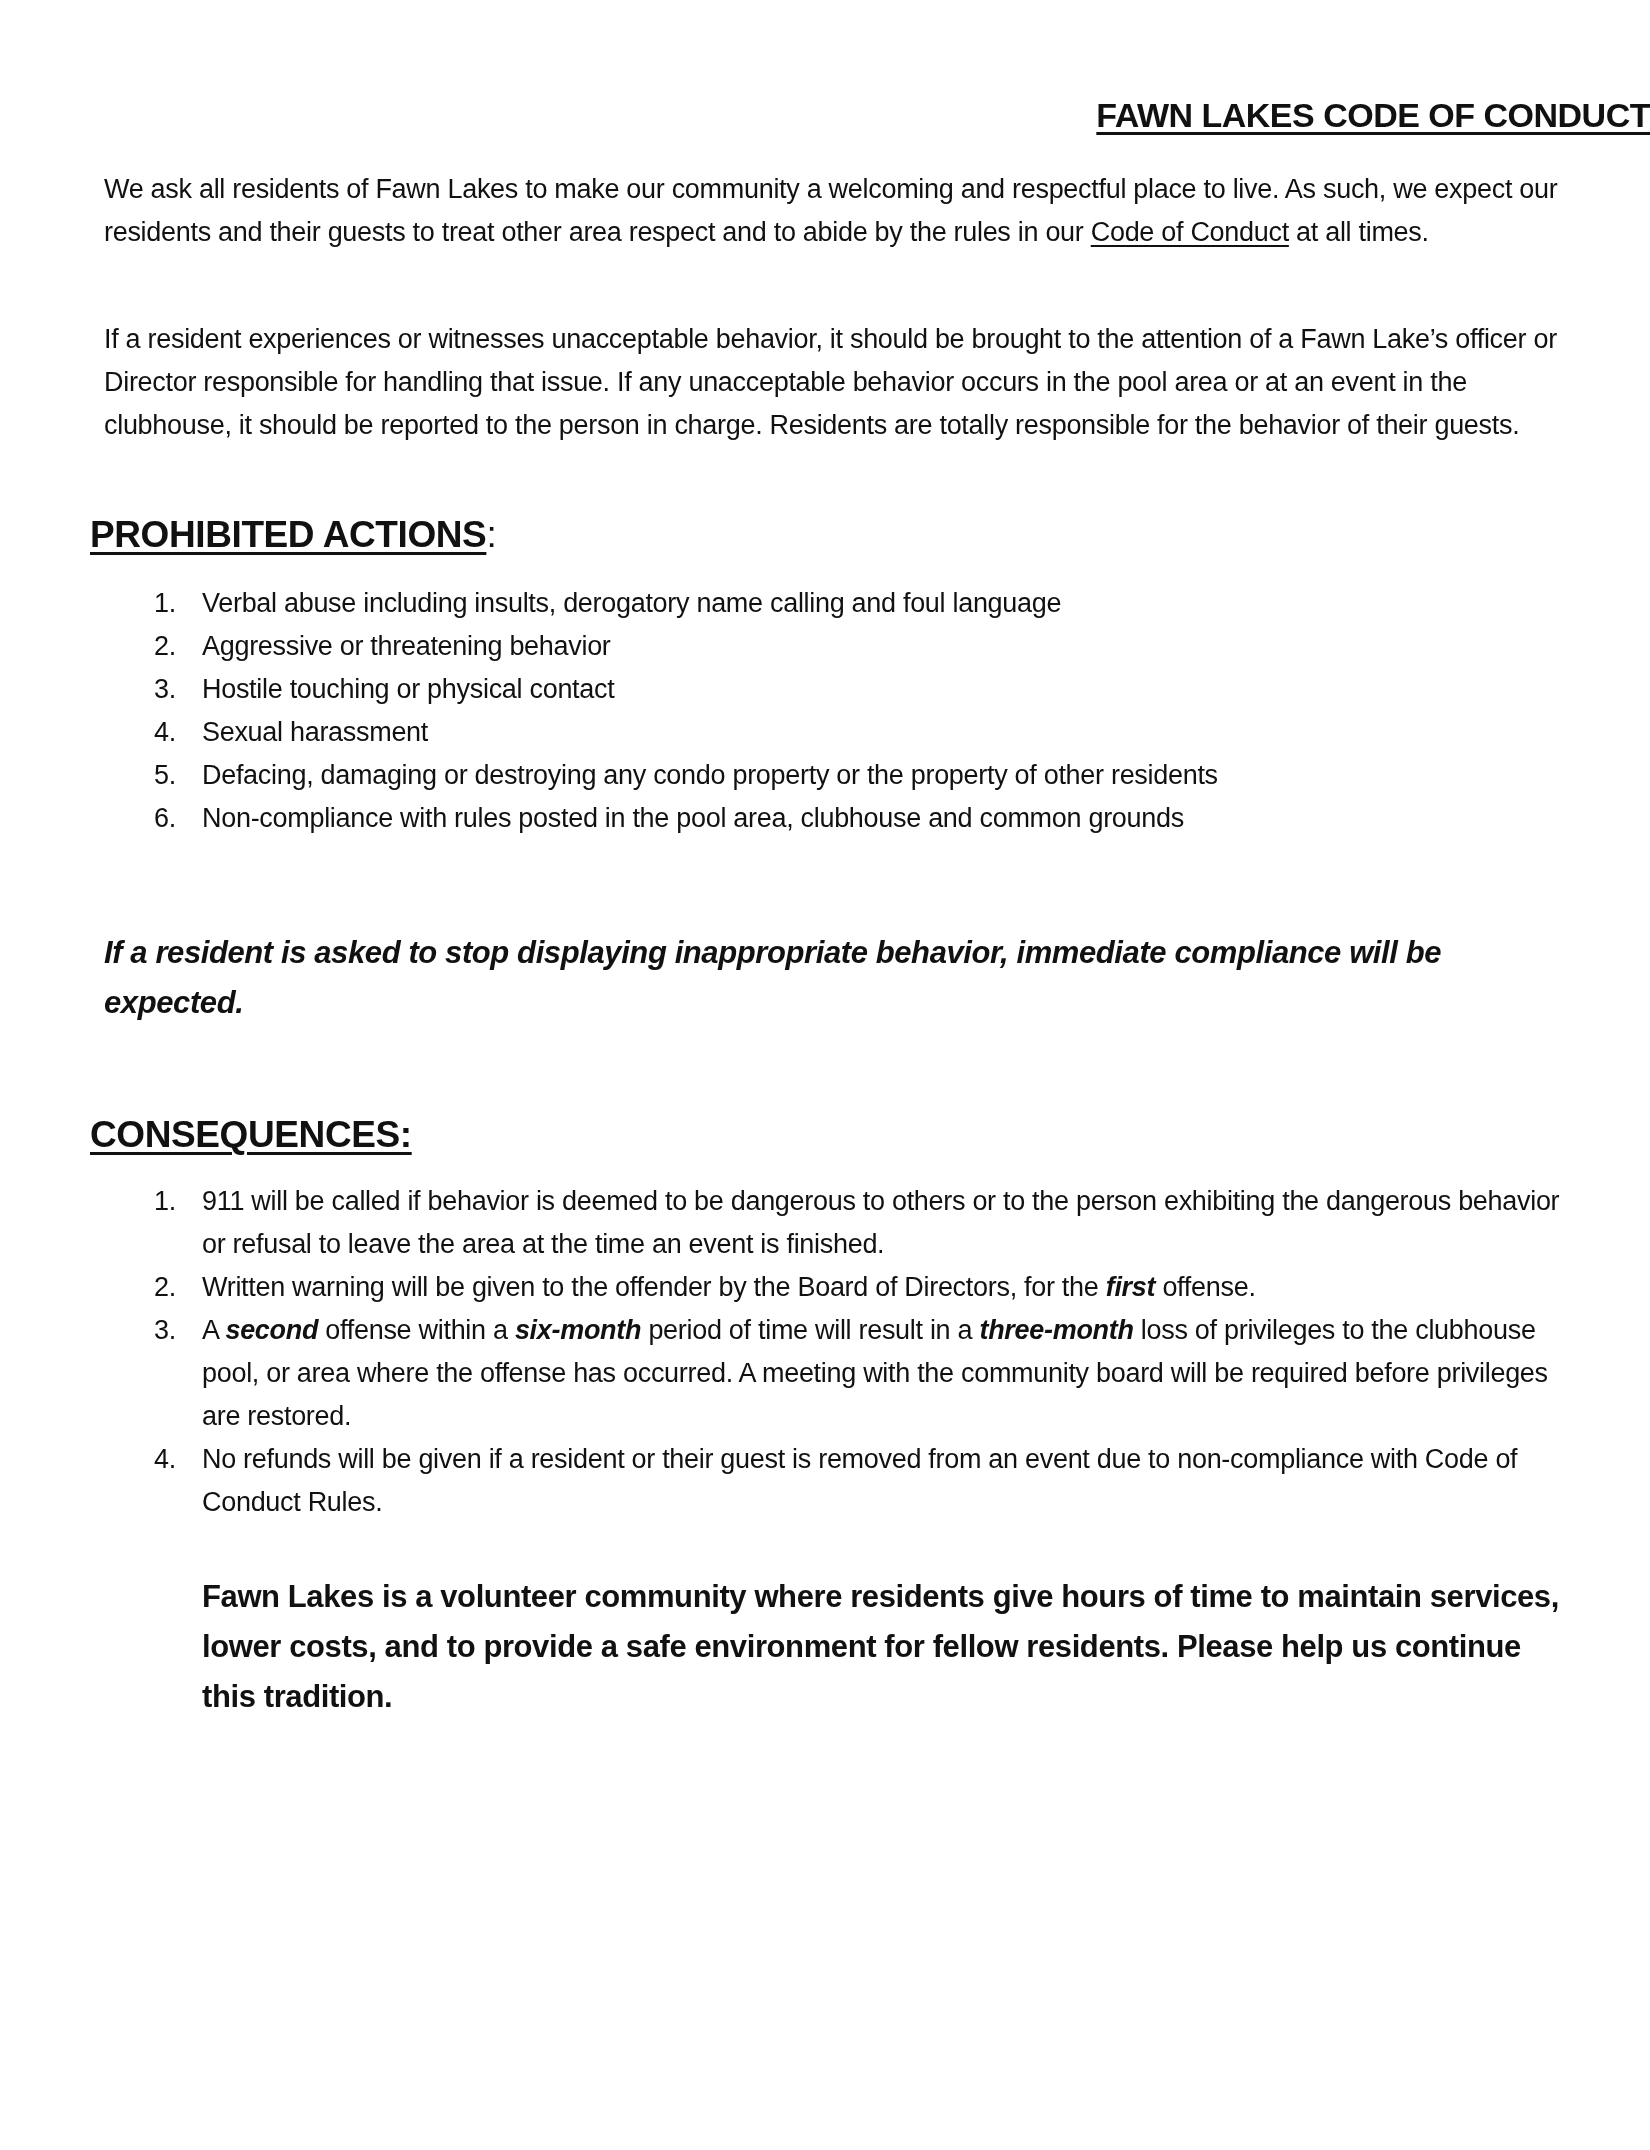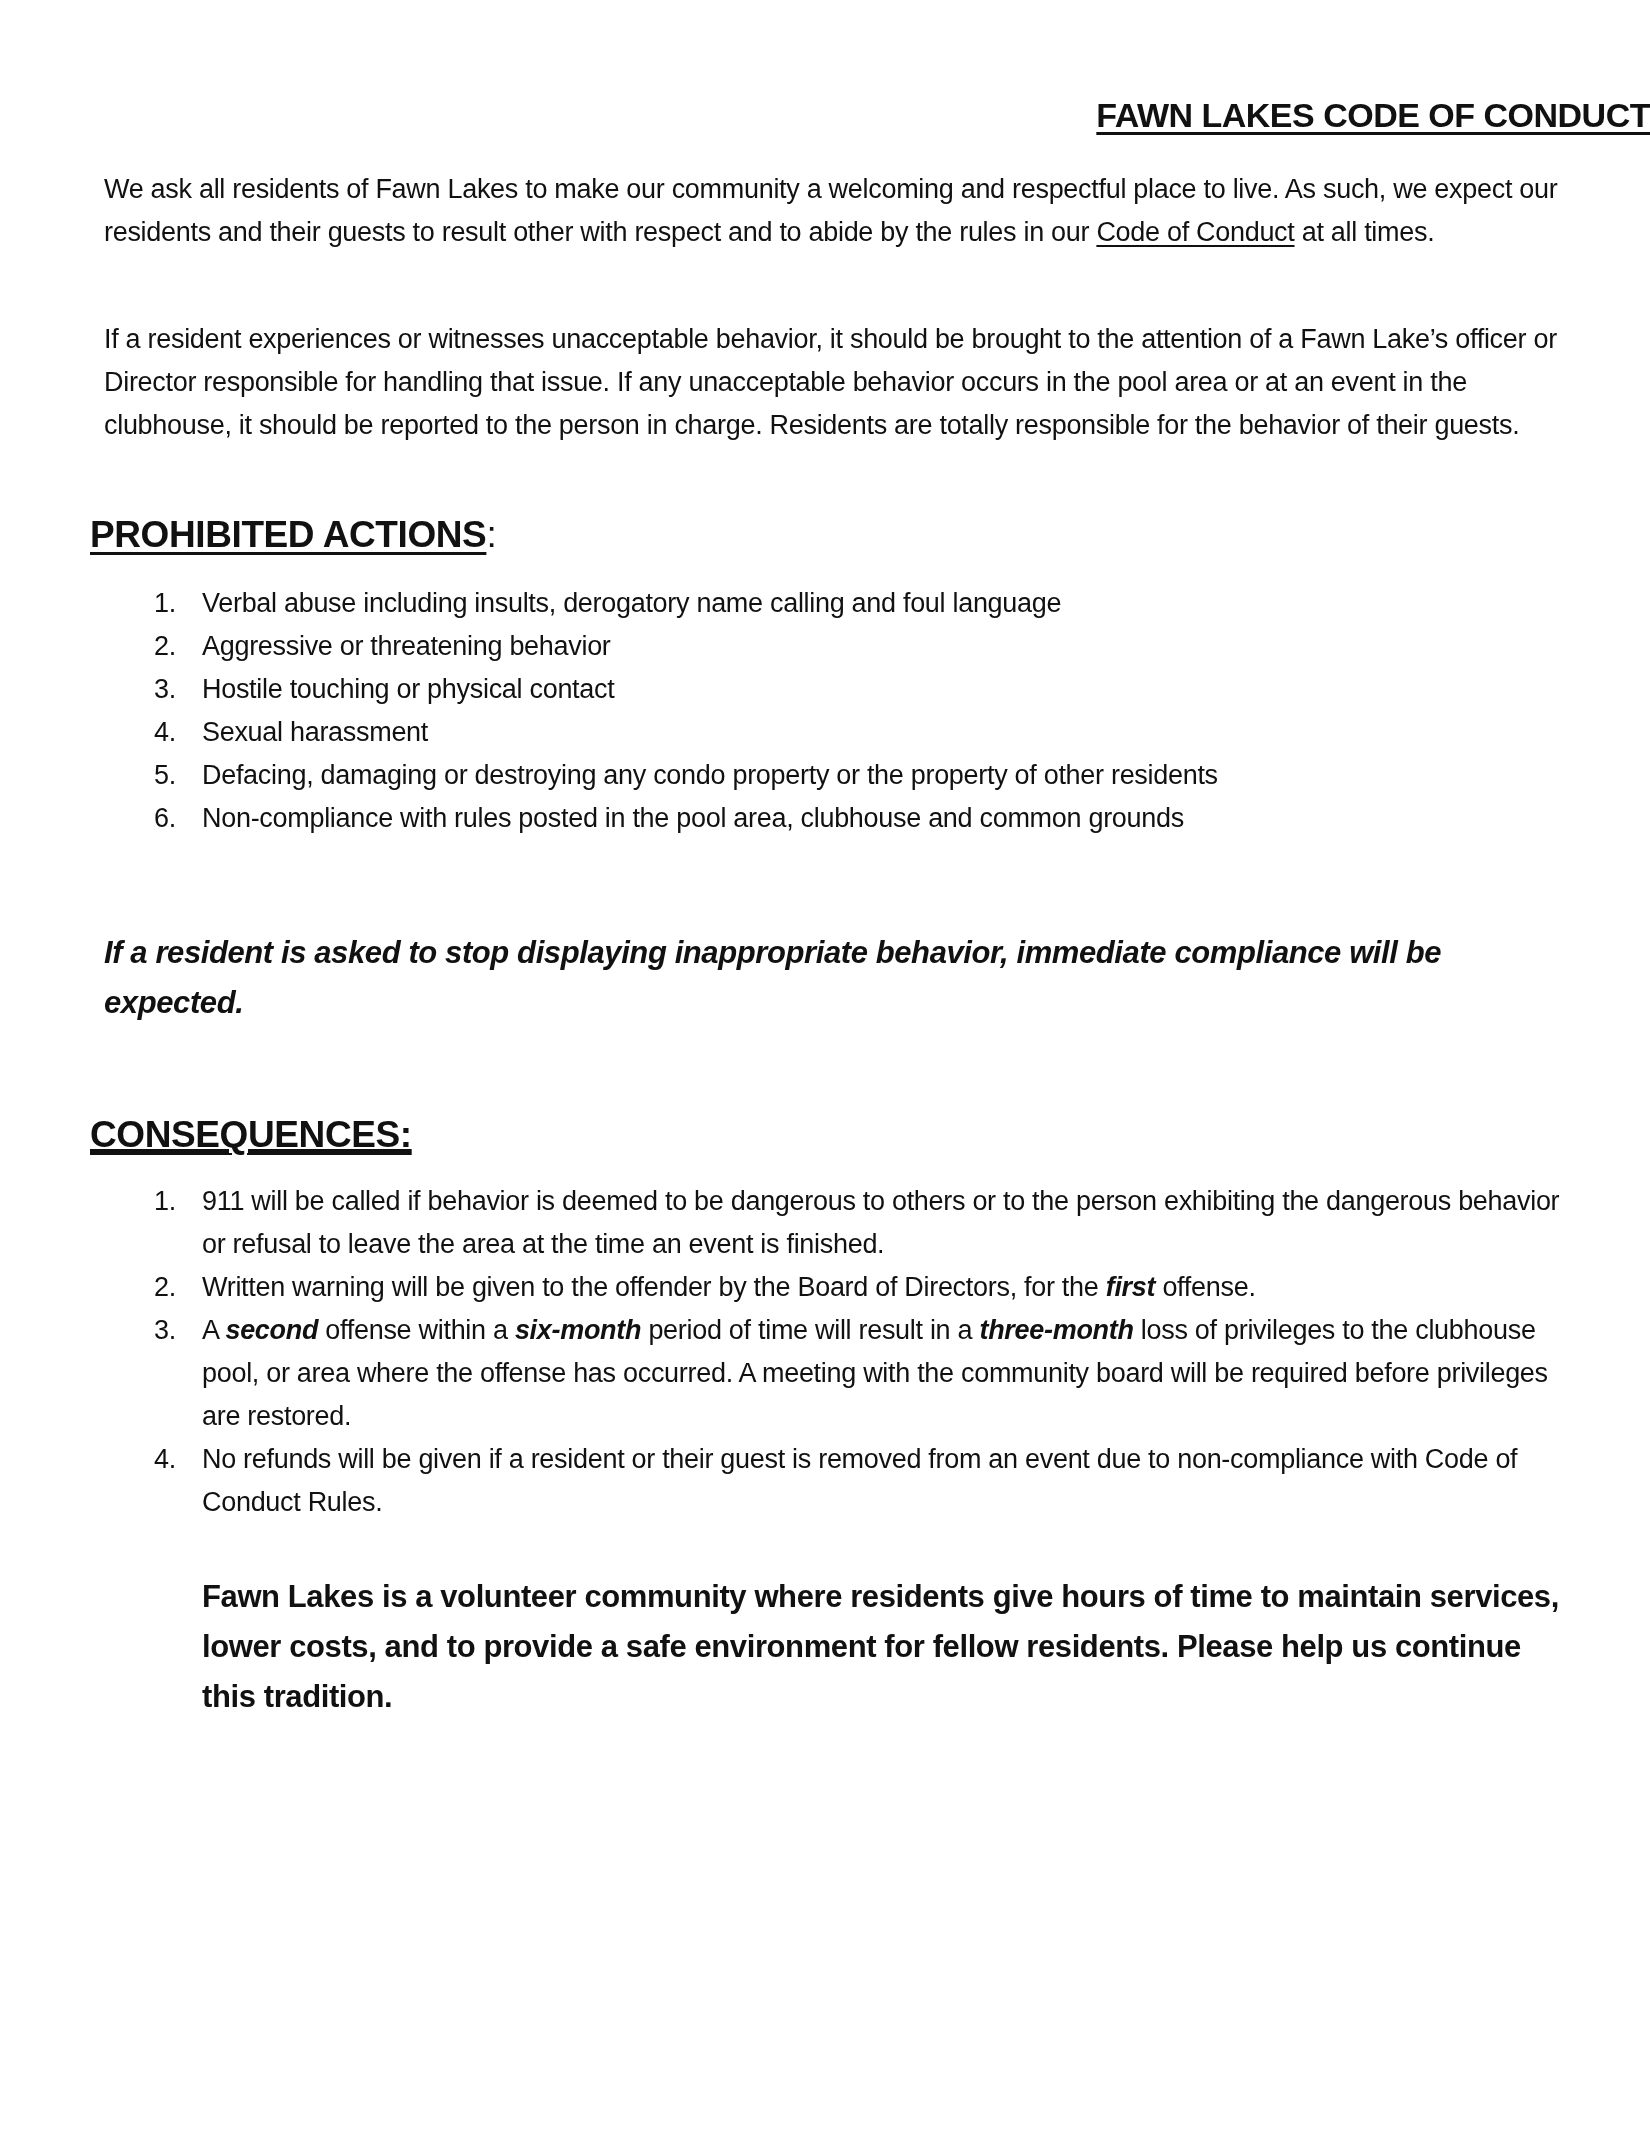--- a/index.html
+++ b/index.html
@@ -105,38 +105,38 @@
       letter-spacing: -0.4px;
     }
   </style>
 </head>
 <body>
 
 <div class="page">
 
   <h1 class="title">FAWN LAKES CODE OF CONDUCT</h1>
 
-  <p class="para" style="top:168px;"><span>We ask all residents of Fawn Lakes to make our community a welcoming and respectful place to live.  As such, we expect our residents and their guests to result other with respect and to abide by the rules in our </span><span class="u">Code of Conduct</span><span> at all times.</span></p>
+  <p class="para" style="top:168px;"><span>We ask all residents of Fawn Lakes to make our community a welcoming and respectful place to live.  As such, we expect our residents and their guests to treat other area respect and to abide by the rules in our </span><span class="u">Code of Conduct</span><span> at all times.</span></p>
 
   <p class="para" style="top:318px;">If a resident experiences or witnesses unacceptable behavior, it should be brought to the attention of a Fawn Lake’s officer or Director responsible for handling that issue. If any unacceptable behavior occurs in the pool area or at an event in the clubhouse, it should be reported to the person in charge.  Residents are totally responsible for the behavior of their guests.</p>
 
   <h2 class="heading" style="top:514px;"><span class="htext">PROHIBITED ACTIONS</span><span class="colon">:</span></h2>
 
   <ul class="list" style="top:582px;">
     <li><span class="num">1.</span><span>Verbal abuse including insults, derogatory name calling and foul language</span></li>
     <li><span class="num">2.</span><span>Aggressive or threatening behavior</span></li>
     <li><span class="num">3.</span><span>Hostile touching or physical contact</span></li>
     <li><span class="num">4.</span><span>Sexual harassment</span></li>
     <li><span class="num">5.</span><span>Defacing, damaging or destroying any condo property or the property of other residents</span></li>
     <li><span class="num">6.</span><span>Non-compliance with rules posted in the pool area, clubhouse and common grounds</span></li>
   </ul>
 
   <p class="callout">If a resident is asked to stop displaying inappropriate behavior, immediate compliance will be expected.</p>
 
-  <h2 class="heading" style="top:1114px;text-decoration:underline;"><span class="htext">CONSEQUENCES:</span></h2>
+  <h2 class="heading" style="top:1114px;"><span class="htext">CONSEQUENCES:</span></h2>
 
   <ul class="list" style="top:1180px;">
     <li><span class="num">1.</span><span>911 will be called if behavior is deemed to be dangerous to others or to the person exhibiting the dangerous behavior or refusal to leave the area at the time an event is finished.</span></li>
     <li><span class="num">2.</span><span>Written warning will be given to the offender by the Board of Directors, for the </span><span class="bi">first</span><span> offense.</span></li>
     <li><span class="num">3.</span><span>A </span><span class="bi">second</span><span> offense within a </span><span class="bi">six-month</span><span> period of time will result in a </span><span class="bi">three-month</span><span> loss of privileges to the clubhouse pool, or area where the offense has occurred.  A meeting with the community board will be required before privileges are restored.</span></li>
     <li><span class="num">4.</span><span>No refunds will be given if a resident or their guest is removed from an event due to non-compliance with Code of Conduct Rules.</span></li>
   </ul>
 
   <p class="closing">Fawn Lakes is a volunteer community where residents give hours of time to maintain services, lower costs, and to provide a safe environment for fellow residents.  Please help us continue this tradition.</p>
 

